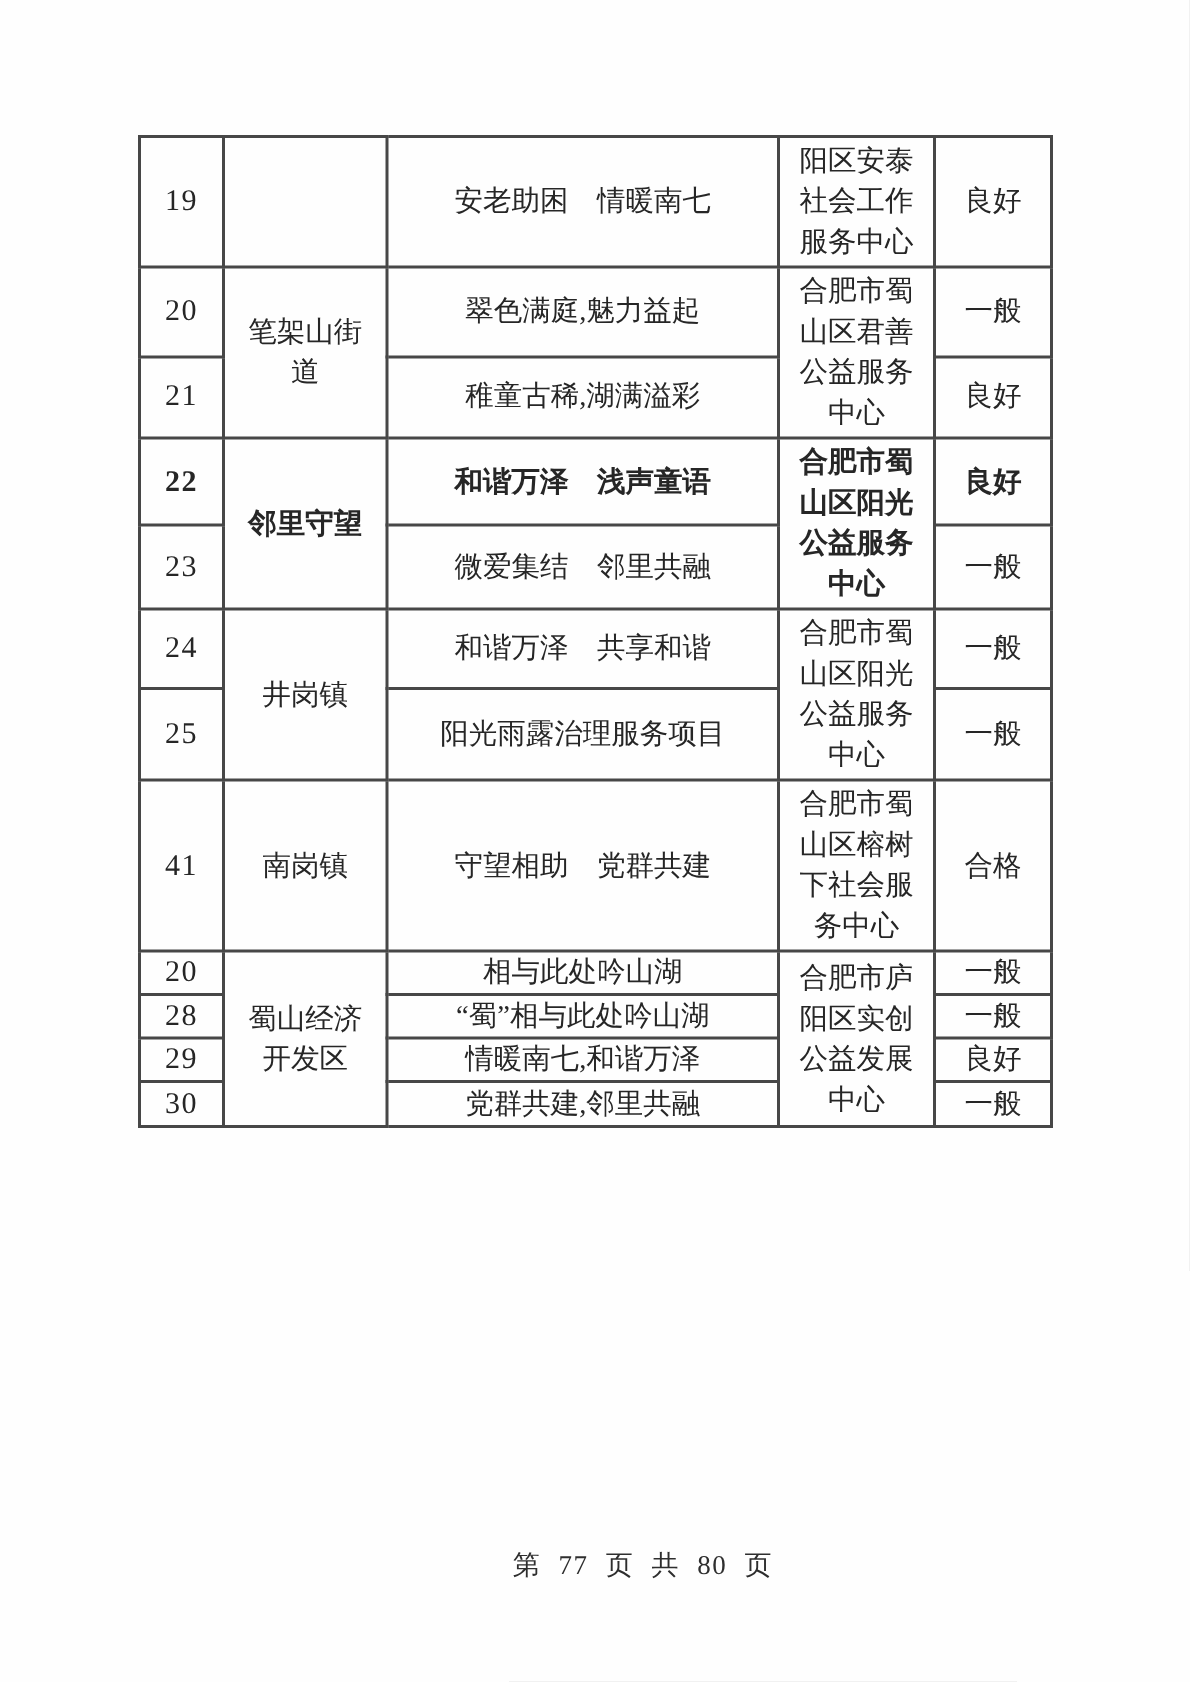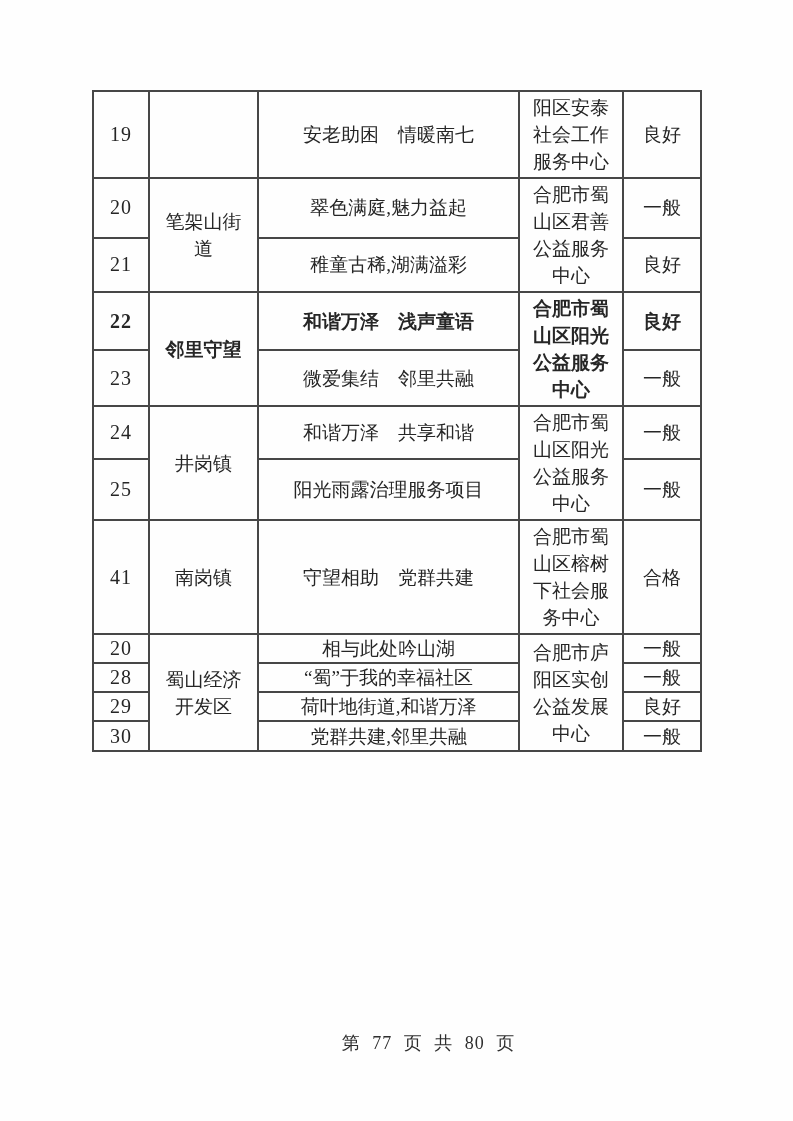--- a/index.html
+++ b/index.html
@@ -136,26 +136,26 @@
         </tr>
         <tr class="r-27">
           <td class="cell-no">20</td>
           <td class="cell-dist" rowspan="4">蜀山经济开发区</td>
           <td class="cell-proj">相与此处吟山湖</td>
           <td class="cell-org" rowspan="4">合肥市庐阳区实创公益发展中心</td>
           <td class="cell-rate">一般</td>
         </tr>
         <tr class="r-28">
           <td class="cell-no">28</td>
-          <td class="cell-proj">“蜀”于我的幸福社区</td>
+          <td class="cell-proj">“蜀”相与此处吟山湖</td>
           <td class="cell-rate">一般</td>
         </tr>
         <tr class="r-29">
           <td class="cell-no">29</td>
-          <td class="cell-proj">荷叶地街道,和谐万泽</td>
+          <td class="cell-proj">情暖南七,和谐万泽</td>
           <td class="cell-rate">良好</td>
         </tr>
         <tr class="r-30">
           <td class="cell-no">30</td>
           <td class="cell-proj">党群共建,邻里共融</td>
           <td class="cell-rate">一般</td>
         </tr>
       </tbody>
     </table>
   </div>

